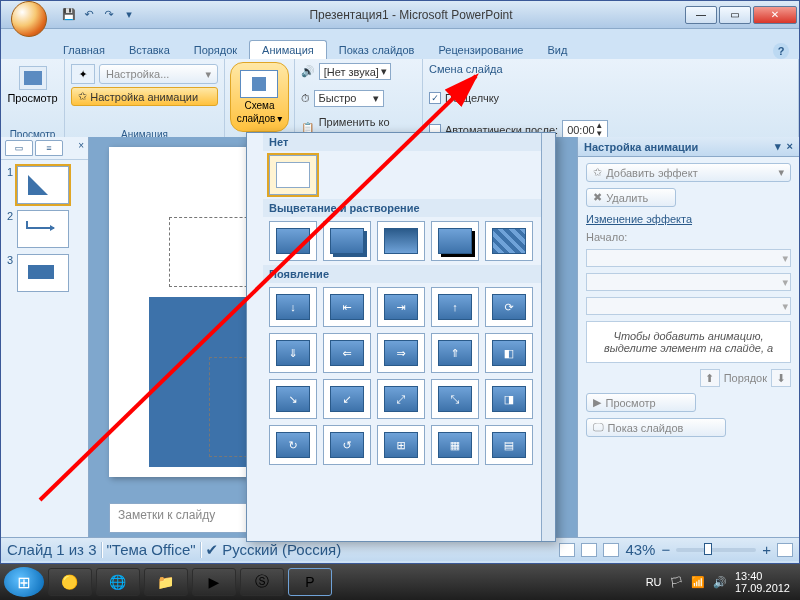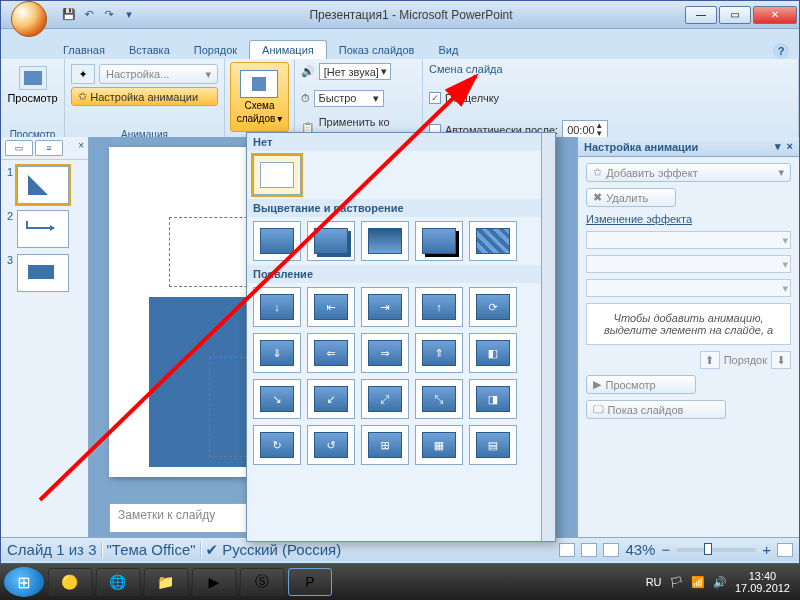--- a/index.html
+++ b/index.html
@@ -41,21 +41,21 @@
   .thumb { margin:6px; display:flex; gap:4px;}
   .thumb .n { color:#2a5a8a; font-size:11px;}
   .thumb .box { width:52px;height:38px;background:#fff;border:1px solid #8ba9c9;position:relative;}
   .thumb.sel .box { outline:2px solid #e0a626;}
   .canvas-area { flex:1; background:#7fa7cd; position:relative; overflow:hidden;}
   .slide { position:absolute; left:20px; top:10px; width:420px; height:330px; background:#fff; box-shadow:2px 2px 6px rgba(0,0,0,.3);}
   .ph { position:absolute; border:1px dashed #777;}
   .notes { position:absolute; left:20px; bottom:6px; width:420px; height:30px; background:#fff; border:1px solid #8ba9c9; padding:4px 8px; color:#888; font-size:12px;}
   
   .gallery { position:absolute; left:246px; top:132px; width:310px; height:410px; background:#eaf2fb; border:1px solid #6c8fb3; box-shadow:3px 3px 10px rgba(0,0,0,.3); z-index:20; display:flex;}
-  .g-body { flex:1; overflow:hidden;}
+  .g-body { flex:1; overflow:hidden;padding-left:16px;}
   .g-head { font-size:11px; font-weight:bold; color:#2a5a8a; padding:3px 6px; background:#dce9f6;}
   .g-row { display:flex; flex-wrap:wrap; padding:4px 6px; gap:6px;}
   .g-item { width:48px;height:40px; border:1px solid #8ba9c9; background:#fff; display:flex; align-items:center; justify-content:center; position:relative;}
   .g-item.sel { outline:2px solid #e0a626; background:#fff4d3;}
   .g-item .sh { width:34px;height:26px; background:linear-gradient(#6fa2d8,#3d72aa); border:1px solid #2a5a8a;}
   .g-scroll { width:14px; background:#dbe7f3; border-left:1px solid #8ba9c9;}
   
   .anim-pane { width:222px; background:#e9f2fb; border-left:1px solid #8ba9c9; display:flex; flex-direction:column; font-size:11px;}
   .ap-title { background:linear-gradient(#dceaf7,#c1d9f0); padding:3px 6px; display:flex; justify-content:space-between; align-items:center; color:#2a5a8a; font-weight:bold; border-bottom:1px solid #8ba9c9;}
   .ap-body { padding:6px 8px; display:flex; flex-direction:column; gap:6px;}
@@ -73,21 +73,21 @@
   .zoom-slider { width:80px;height:4px;background:#b9cee3;position:relative;border-radius:2px;}
   .zoom-slider .h { position:absolute; width:8px;height:12px;background:#fff;border:1px solid #2a5a8a;top:-5px;left:28px;}
   
   .taskbar { position:absolute; left:0; right:0; bottom:0; height:36px; background:linear-gradient(#4c4c4c,#1e1e1e); display:flex; align-items:center; padding:0 4px; z-index:-1;}
   
   .win { bottom:36px;}
   .taskbar { z-index:1;}
   .start { width:40px;height:30px;border-radius:50%;background:radial-gradient(circle at 40% 40%,#5fc0ff,#0063b1);display:flex;align-items:center;justify-content:center;color:#fff;font-size:16px;}
   .tbtn { width:44px;height:28px;margin-left:4px;border:1px solid #2d2d2d;border-radius:3px;background:linear-gradient(#4a4a4a,#2a2a2a);display:flex;align-items:center;justify-content:center;font-size:14px;}
   .tray { margin-left:auto; display:flex; align-items:center; gap:8px; color:#fff; font-size:11px; padding-right:6px;}
-  .tray .time { text-align:center;line-height:1.1;}
+  .tray .time { text-align:left;line-height:1.1;}
   
   .arrow { position:absolute; z-index:30; pointer-events:none;}
 </style>
 </head>
 <body>
 
 <div class="win">
   <div class="titlebar">
     <div class="title-left">
       <div class="office-btn"></div>
@@ -105,20 +105,21 @@
       <div class="win-btn close">✕</div>
     </div>
   </div>
 
   <div class="tabs">
     <div class="tab">Главная</div>
     <div class="tab">Вставка</div>
     <div class="tab">Порядок</div>
     <div class="tab active">Анимация</div>
     <div class="tab">Показ слайдов</div>
+    <div class="tab">Рецензирование</div>
     <div class="tab">Вид</div>
     <div class="help-icon">?</div>
   </div>
 
   <div class="ribbon">
     <div class="group" style="width:64px;">
       <div class="big-btn">
         <div class="ic" style="background:#e4eef8;border:1px solid #a9c3dd;position:relative;">
             <div style="position:absolute;inset:4px;background:#5b8bc1;"></div>
           </div>
@@ -136,21 +137,21 @@
             </div>
         </div>
         <div class="rb-btn orange">
           <span>✩</span>
           <span>Настройка анимации</span>
         </div>
       </div>
       <div class="group-label">Анимация</div>
     </div>
     <div class="group" style="width:70px;padding:3px;">
-      <div class="big-btn orange" style="height:70px;justify-content:center;">
+      <div class="big-btn orange" style="height:70px;justify-content:center;border-radius:13px;">
         <div style="width:38px;height:28px;background:#fff;border:1px solid #5b8bc1;display:flex;align-items:center;justify-content:center;">
             <div style="width:14px;height:14px;background:#5b8bc1;"></div>
           </div>
         <span style="font-size:10px;">Схема</span>
         <span style="font-size:10px;display:flex;gap:2px;">
             <span>слайдов</span>
             <span>▾</span>
           </span>
       </div>
     </div>
@@ -241,20 +242,21 @@
         <div class="ap-btn">
             <span>✩</span>
             <span>Добавить эффект</span>
             <span style="margin-left:auto;">▾</span>
           </div>
         <div class="ap-btn" style="width:90px;">
             <span>✖</span>
             <span>Удалить</span>
           </div>
         <div class="ap-lbl" style="text-decoration:underline;color:#2a5a8a;">Изменение эффекта</div>
+        <div class="ap-lbl">Начало:</div>
         <div class="ap-combo">▾</div>
         <div class="ap-combo">▾</div>
         <div class="ap-combo">▾</div>
         <div class="ap-note">Чтобы добавить анимацию, выделите элемент на слайде, а</div>
         <div class="ap-order">
           <div class="ob">⬆</div>
           <span>Порядок</span>
           <div class="ob">⬇</div>
         </div>
         <div class="ap-btn" style="width:110px;">

